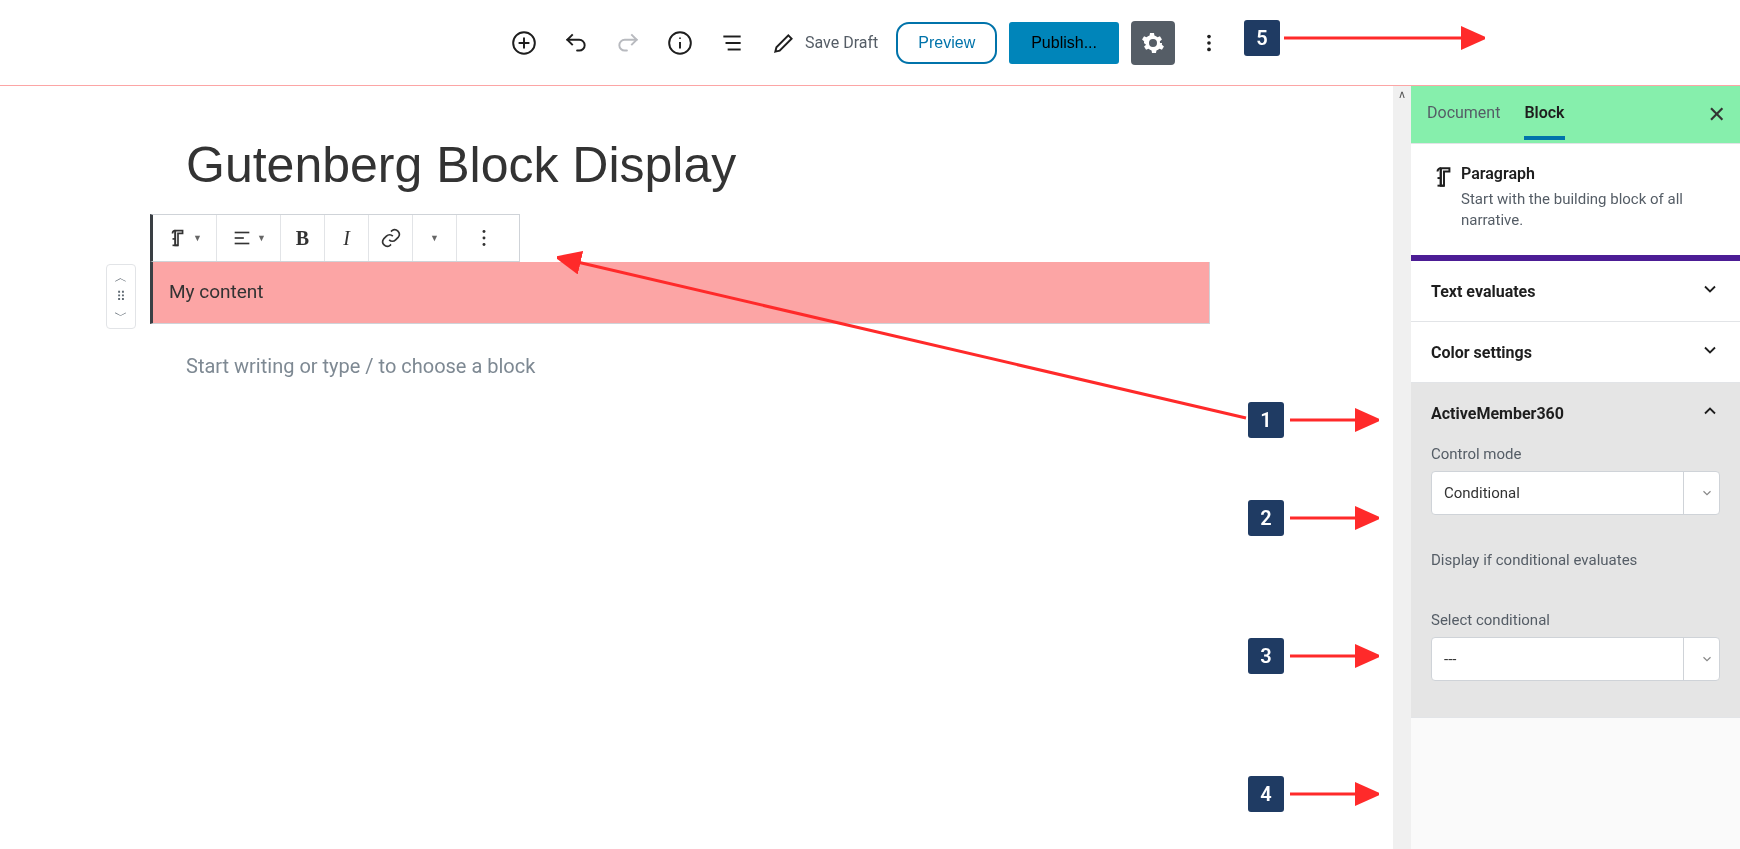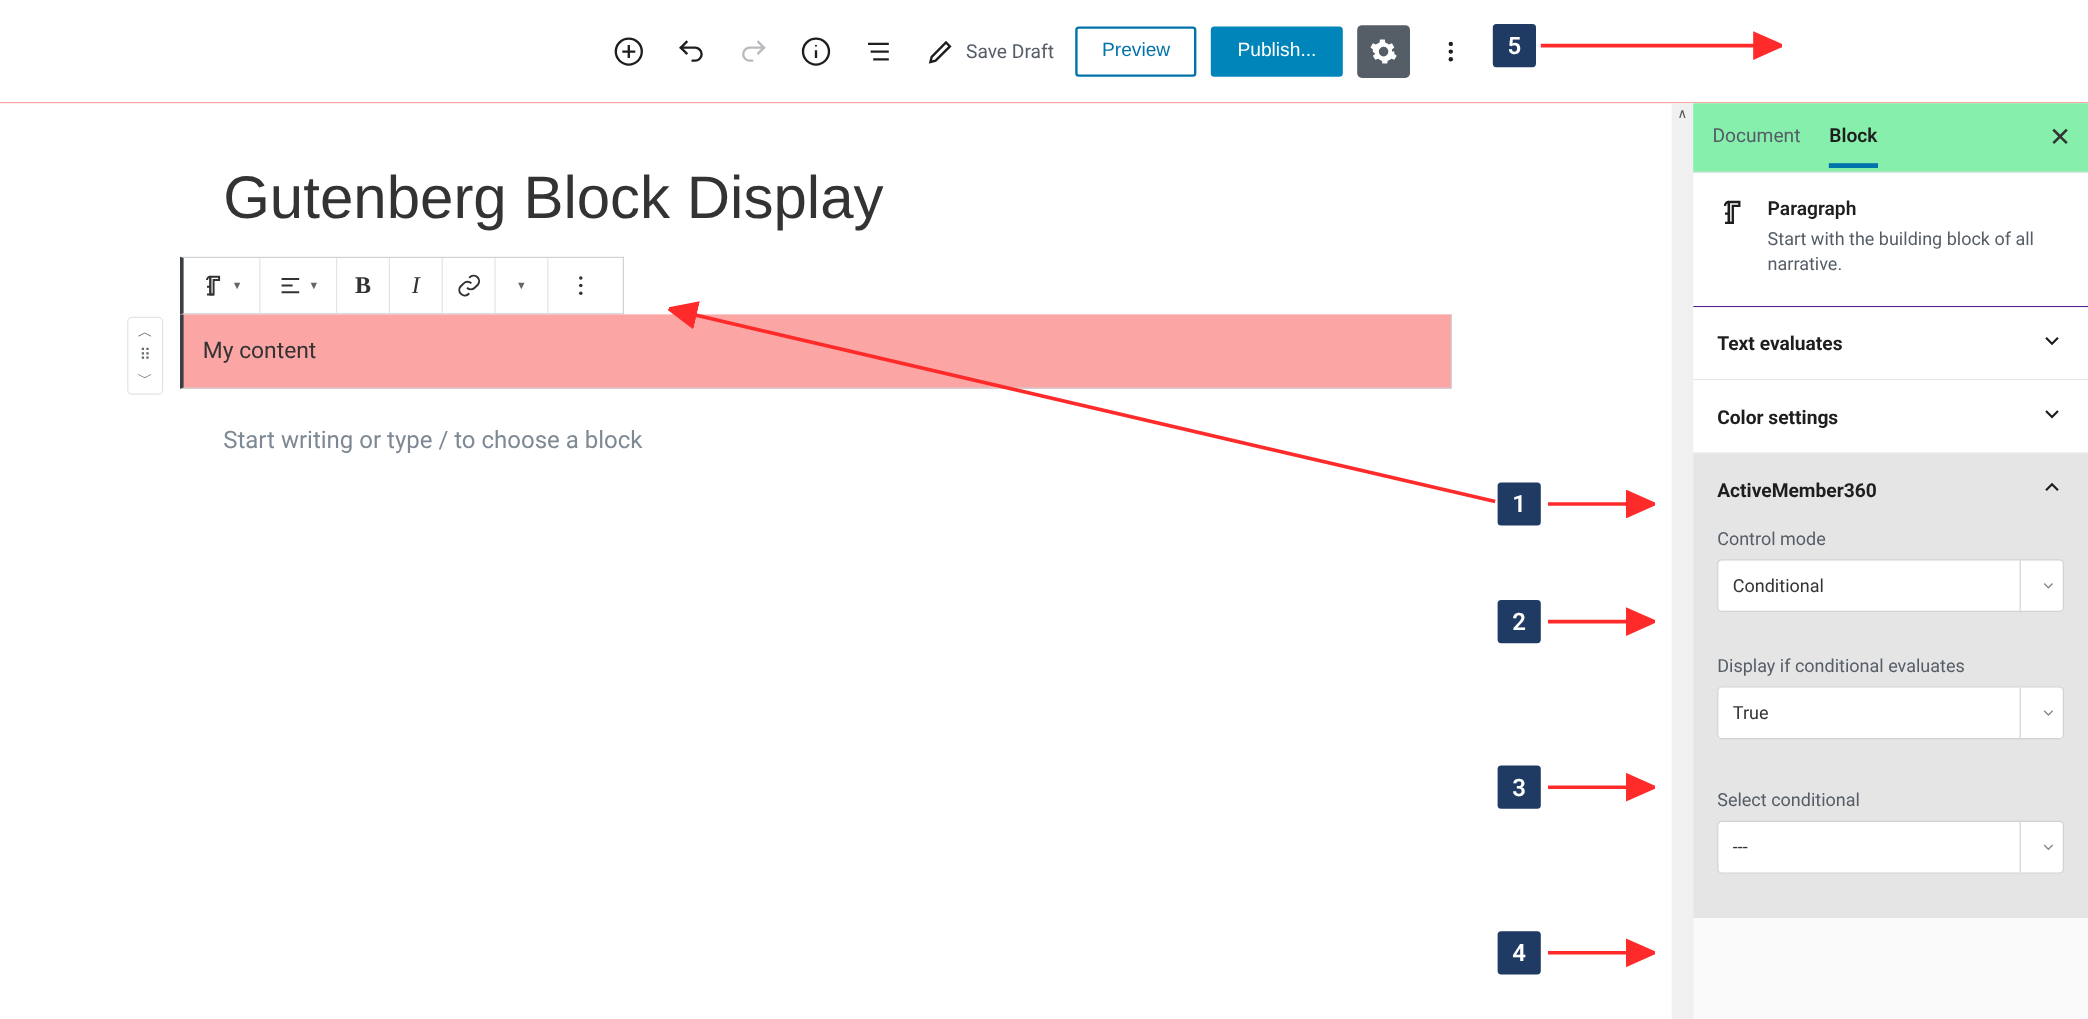--- a/index.html
+++ b/index.html
@@ -35,27 +35,27 @@
   .tb-icon.muted { color: #b8babf; }
 
   .toolbar-right { display: flex; align-items: center; gap: 12px; }
   .save-draft { color: #555d66; font-size: 16px; padding: 8px 6px; cursor: pointer; }
   .btn-preview {
     border: 2px solid #0073aa;
     color: #0073aa;
     background: #fff;
     font-size: 16px;
     padding: 10px 20px;
-    border-radius: 3px;
+    border-radius: 13px;
     cursor: pointer;
   }
   .btn-publish {
     border: none;
     background: #0085ba;
-    color: #ffffff;
+    color: #000000;
     font-size: 16px;
     padding: 12px 22px;
     border-radius: 3px;
     cursor: pointer;
   }
   .btn-settings {
     background: #555d66;
     color: #fff;
     width: 44px;
     height: 44px;
@@ -195,23 +195,23 @@
     right: 14px;
     top: 16px;
     font-size: 22px;
     color: #333;
     cursor: pointer;
     font-weight: 300;
   }
 
   .sb-block-head {
     display: flex;
-    gap: 16px;
+    gap: 4px;
     padding: 20px 20px 24px 20px;
-    border-bottom: 1px solid #4c1d95;
+    border-bottom: 6px solid #4c1d95;
     background: #fff;
     justify-content: space-between;
   }
   .sb-block-head svg { width: 26px; height: 26px; flex-shrink:0; }
   .sb-bh-title { font-size: 16px; font-weight: 600; color: #1e1e1e; }
   .sb-bh-desc { font-size: 15px; color: #555d66; margin-top: 6px; line-height: 1.4; }
 
   .sb-panel {
     border-bottom: 1px solid #e2e4e7;
     padding: 18px 20px;
@@ -451,28 +451,20 @@
           <span class="sel-caret">
               <svg viewBox="0 0 24 24" fill="none" stroke="#888" stroke-width="2">
                 <path d="M6 9l6 6 6-6"></path>
               </svg>
             </span>
         </div>
       </div>
 
       <div class="sb-group" style="margin-bottom:42px">
         <label class="sb-field-label">Display if conditional evaluates</label>
-        <div class="sb-select">
-          <span>True</span>
-          <span class="sel-caret">
-              <svg viewBox="0 0 24 24" fill="none" stroke="#888" stroke-width="2">
-                <path d="M6 9l6 6 6-6"></path>
-              </svg>
-            </span>
-        </div>
       </div>
 
       <div class="sb-group" style="margin-bottom:8px">
         <label class="sb-field-label">Select conditional</label>
         <div class="sb-select">
           <span>---</span>
           <span class="sel-caret">
               <svg viewBox="0 0 24 24" fill="none" stroke="#888" stroke-width="2">
                 <path d="M6 9l6 6 6-6"></path>
               </svg>

